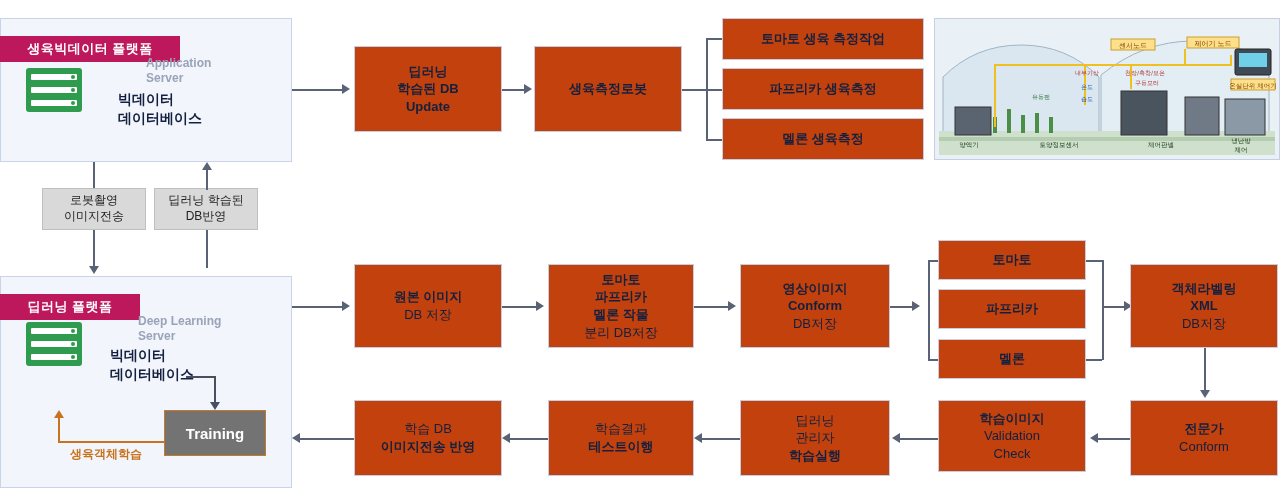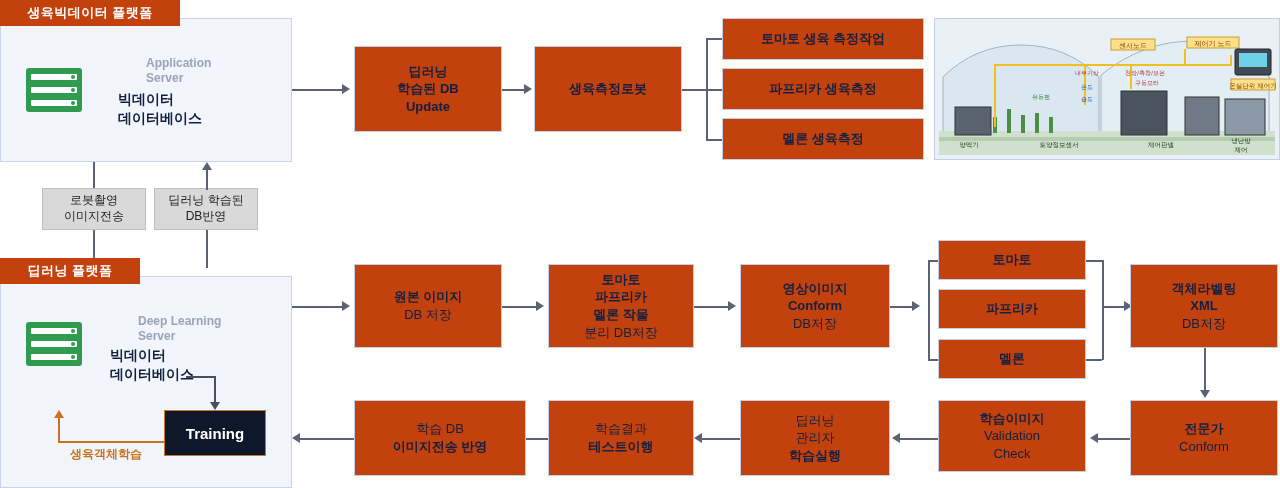--- a/index.html
+++ b/index.html
@@ -12,26 +12,27 @@
     color:#1b2340;
   }
   .abs{position:absolute;box-sizing:border-box;}
 
   
   .panel{
     background:#f2f5fc;
     border:1px solid #c9d4ea;
   }
   .panel-title{
-    background:#c2410c;
+    background:#be185d;
     color:#ffffff;
     font-size:13px;
     font-weight:bold;
     display:flex;align-items:center;justify-content:center;
     letter-spacing:.5px;
+    margin-top:36px;
   }
   .server-label{
     color:#9aa3b8;
     font-size:12px;
     line-height:1.25;
     font-weight:bold;
     margin-left:28px;
   }
   .db-label{
     font-size:14px;
@@ -73,21 +74,21 @@
   .gray-box{
     background:#d9d9d9;
     border:1px solid #bfbfbf;
     display:flex;align-items:center;justify-content:center;
     text-align:center;
     font-size:12px;line-height:1.3;
     color:#222;
   }
 
   .training-box{
-    background:#0f172a;
+    background:#737373;
     border:1px solid #c87a22;
     display:flex;align-items:center;justify-content:center;
     color:#ffffff;font-size:15px;font-weight:bold;
   }
 
   .learn-label{
     color:#c8741f;font-size:12px;font-weight:bold;
   }
 
   
@@ -363,19 +364,19 @@
 <div class="abs arrow ar-l" style="left:694px;top:433px;"></div>
 
 <div class="abs box" style="left:548px;top:400px;width:146px;height:76px;">
   <div class="n">학습결과</div>
   <div class="b">테스트이행</div>
 </div>
 
 <div class="abs ln lnh" style="left:510px;top:438px;width:38px;"></div>
 <div class="abs arrow ar-l" style="left:502px;top:433px;"></div>
 
-<div class="abs box" style="left:354px;top:400px;width:172px;height:76px;">
+<div class="abs box" style="left:354px;top:400px;width:148px;height:76px;">
   <div class="n">학습 DB</div>
   <div class="b">이미지전송 반영</div>
 </div>
 
 <div class="abs ln lnh" style="left:300px;top:438px;width:54px;"></div>
 <div class="abs arrow ar-l" style="left:292px;top:433px;"></div>
 
 </body></html>

